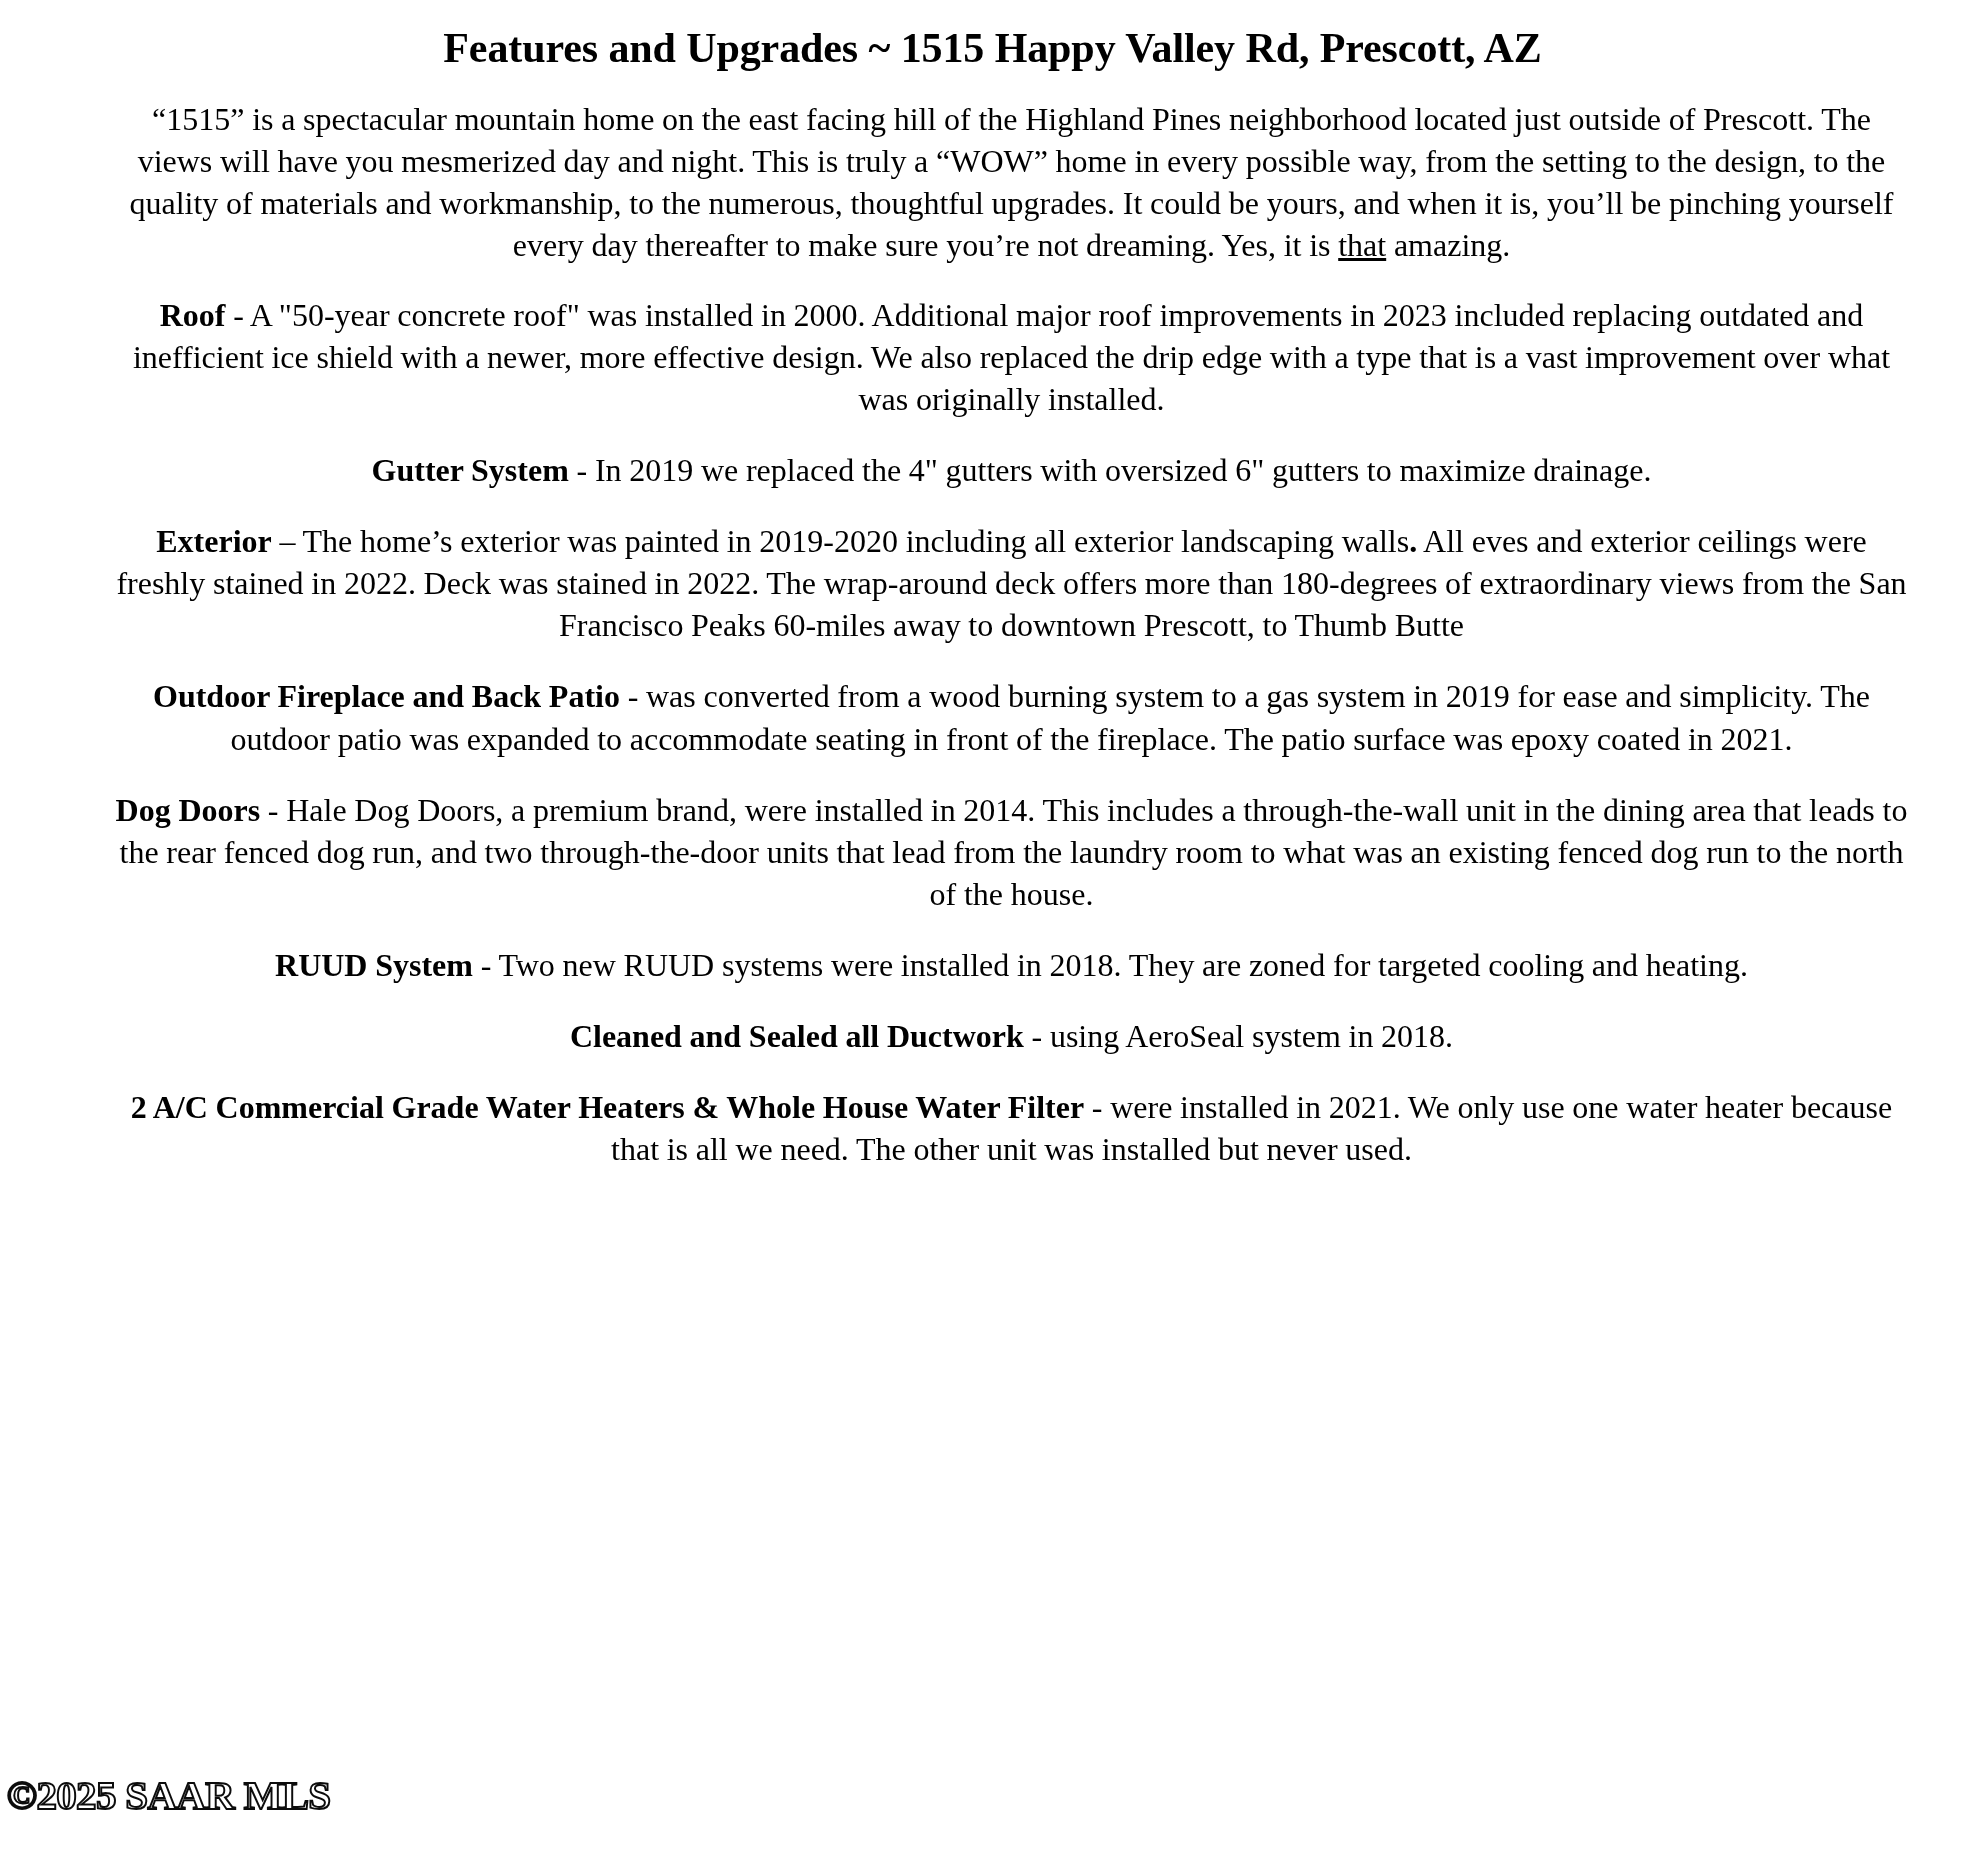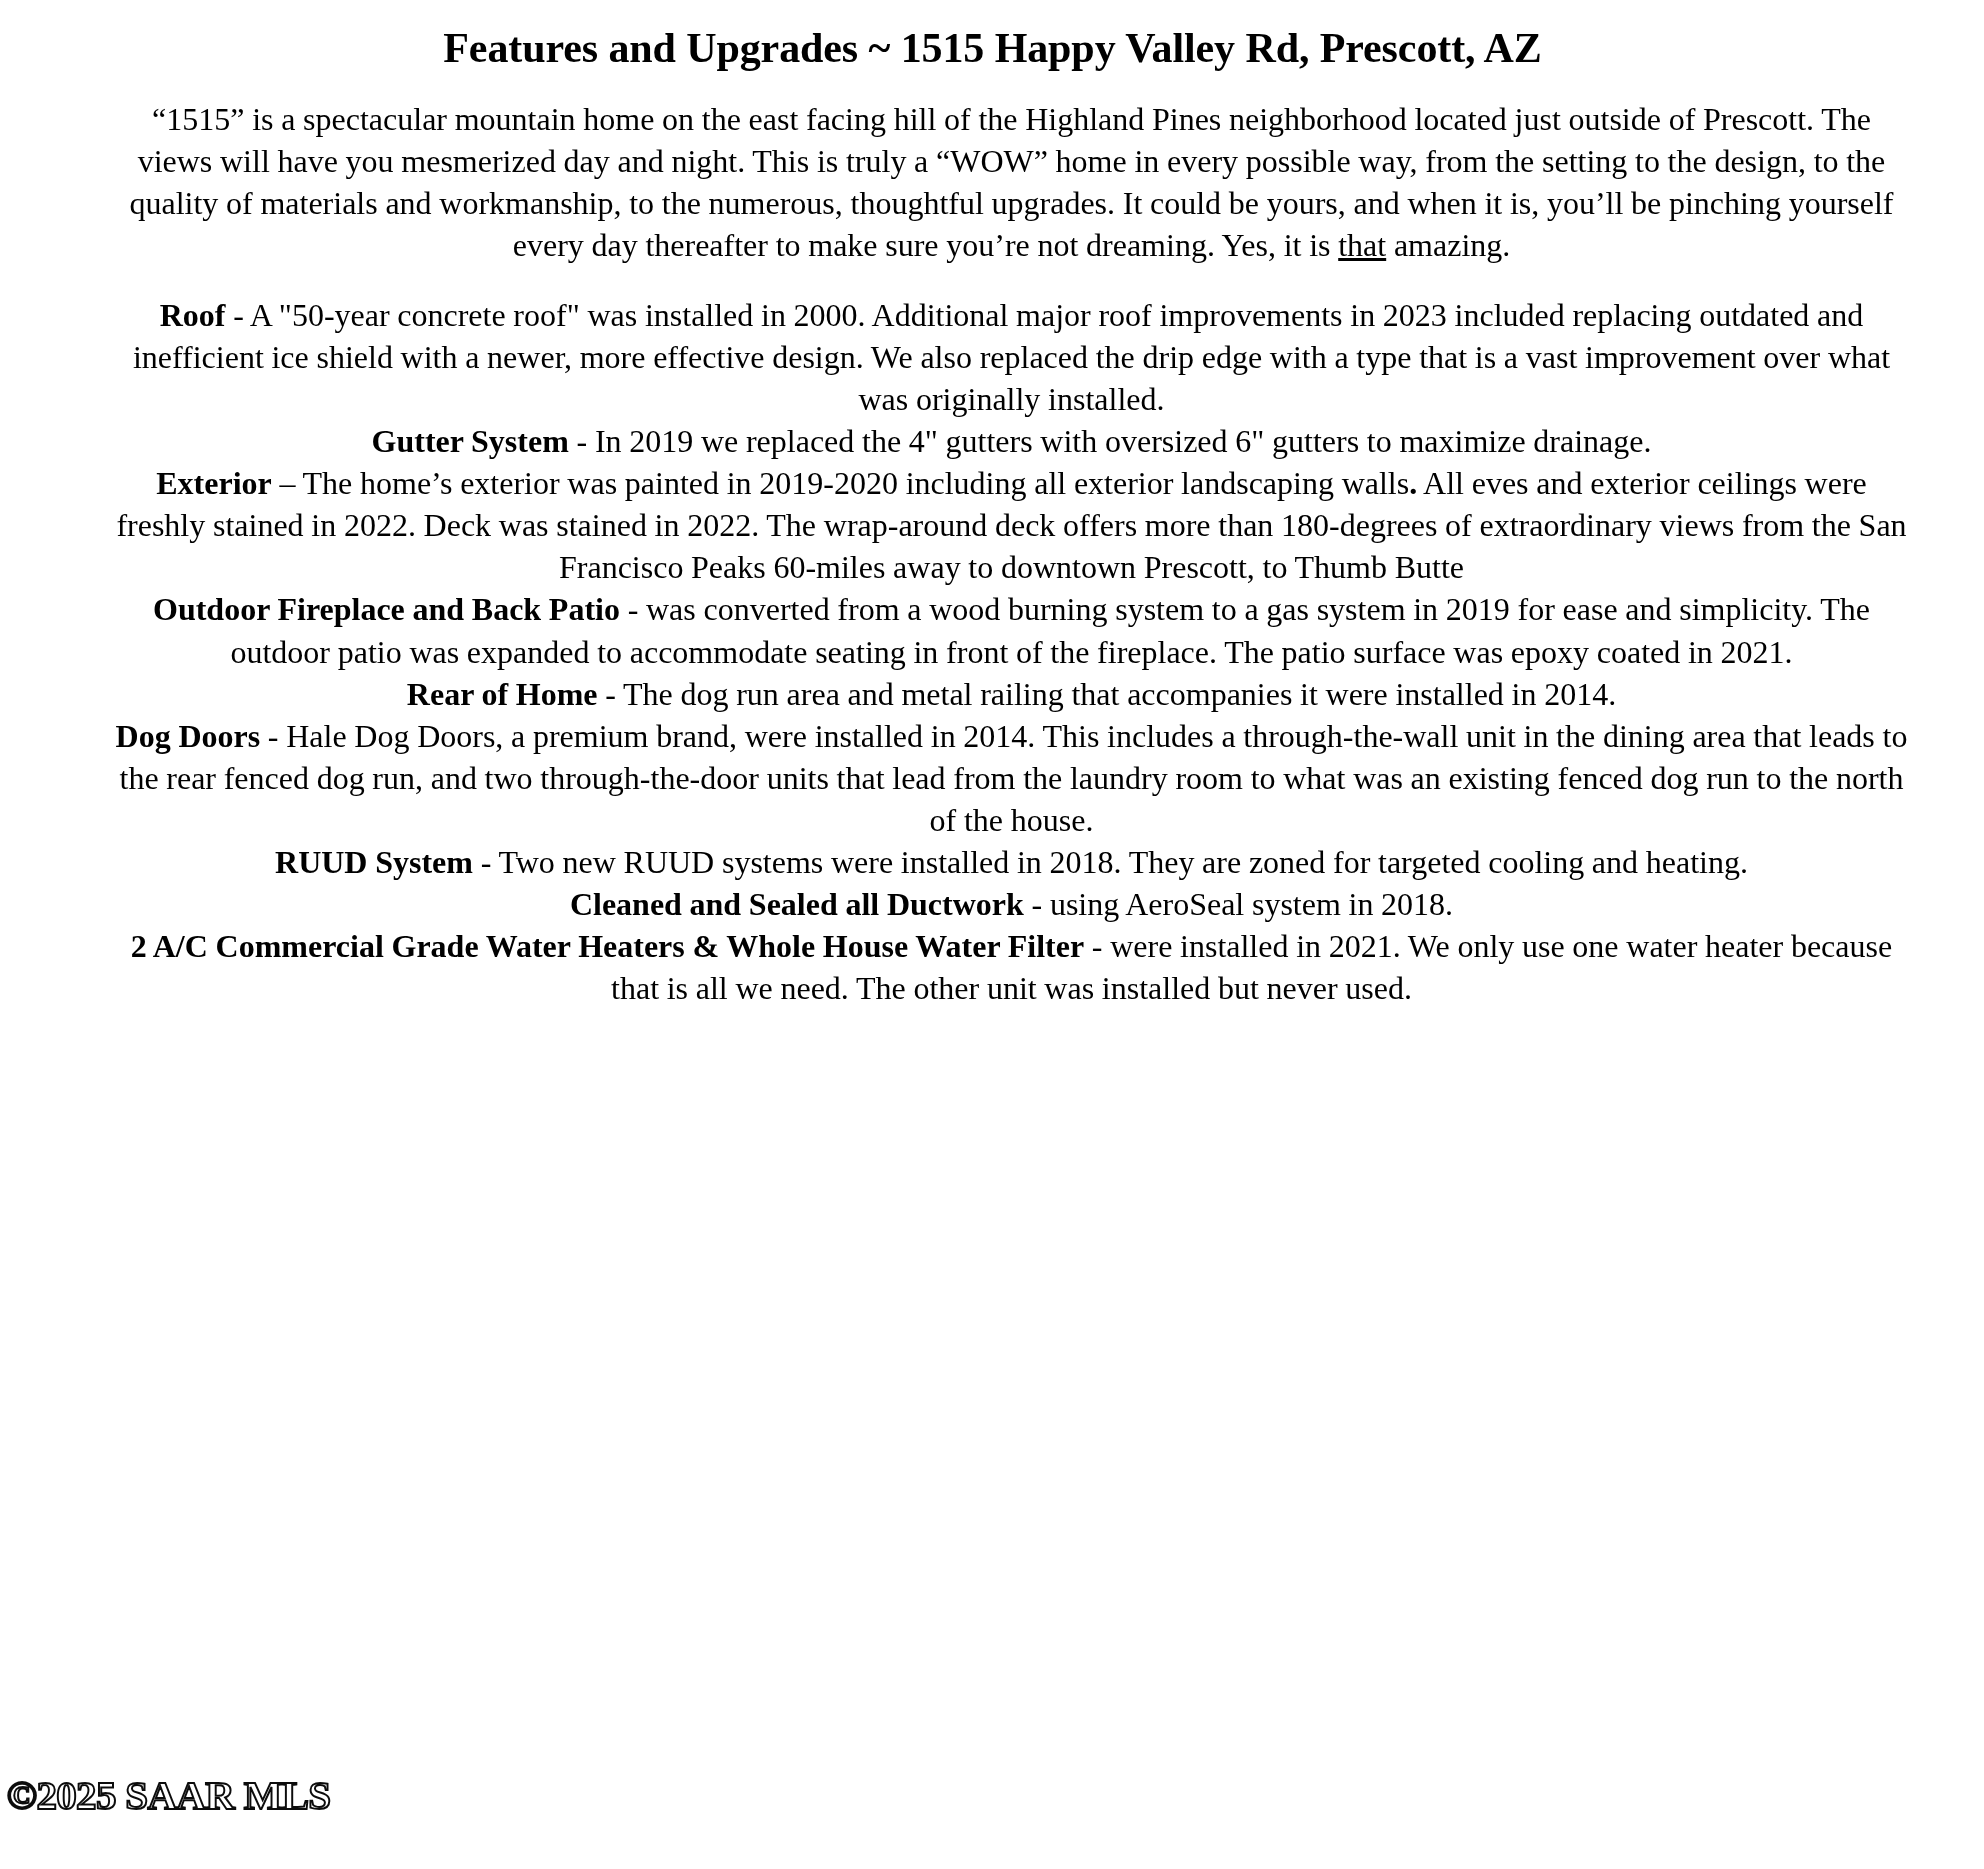--- a/index.html
+++ b/index.html
@@ -58,20 +58,21 @@
     margin: 0;
     text-align: center;
     word-spacing: -0.3px;
   }
 
   p.intro {
     margin-top: 29px;
   }
 
   p.entry {
+    margin-top: 29px;
   }
 
   p.entry.first-entry {
     margin-top: 28px;
   }
 
   .lead {
     font-weight: bold;
   }
 
@@ -110,21 +111,20 @@
   <div class="body-block">
 
     <p class="para entry first-entry"><span class="lead">Roof</span><span> - A "50-year concrete roof" was installed in 2000. Additional major roof improvements in 2023 included replacing outdated and inefficient ice shield with a newer, more effective design. We also replaced the drip edge with a type that is a vast improvement over what was originally installed.</span></p>
 
     <p class="para entry"><span class="lead">Gutter System</span><span> - In 2019 we replaced the 4" gutters with oversized 6" gutters to maximize drainage.</span></p>
 
     <p class="para entry"><span class="lead">Exterior</span><span> – The home’s exterior was painted in 2019-2020 including all exterior landscaping walls</span><span class="lead">.</span><span> All eves and exterior ceilings were freshly stained in 2022. Deck was stained in 2022. The wrap-around deck offers more than 180-degrees of extraordinary views from the San Francisco Peaks 60-miles away to downtown Prescott, to Thumb Butte</span></p>
 
     <p class="para entry"><span class="lead">Outdoor Fireplace and Back Patio</span><span> - was converted from a wood burning system to a gas system in 2019 for ease and simplicity. The outdoor patio was expanded to accommodate seating in front of the fireplace. The patio surface was epoxy coated in 2021.</span></p>
 
-    <p class="para entry"><span class="lead">Rear of Home</span><span> - The dog run area and metal railing that accompanies it were installed in 2014.</span></p>
 
     <p class="para entry"><span class="lead">Dog Doors</span><span> - Hale Dog Doors, a premium brand, were installed in 2014. This includes a through-the-wall unit in the dining area that leads to the rear fenced dog run, and two through-the-door units that lead from the laundry room to what was an existing fenced dog run to the north of the house.</span></p>
 
     <p class="para entry"><span class="lead">RUUD System</span><span> - Two new RUUD systems were installed in 2018. They are zoned for targeted cooling and heating.</span></p>
 
     <p class="para entry"><span class="lead">Cleaned and Sealed all Ductwork</span><span> - using AeroSeal system in 2018.</span></p>
 
     <p class="para entry"><span class="lead">2 A/C Commercial Grade Water Heaters &amp; Whole House Water Filter</span><span> - were installed in 2021. We only use one water heater because that is all we need. The other unit was installed but never used.</span></p>
 
   </div>

